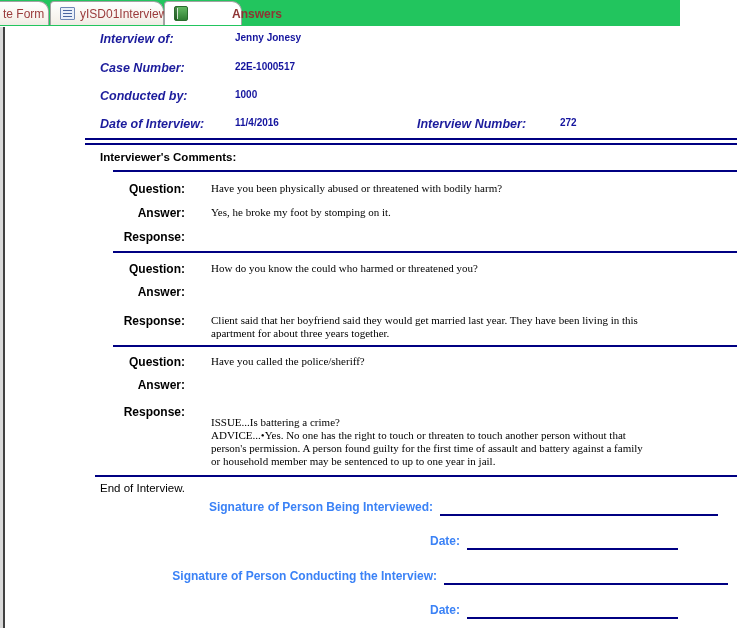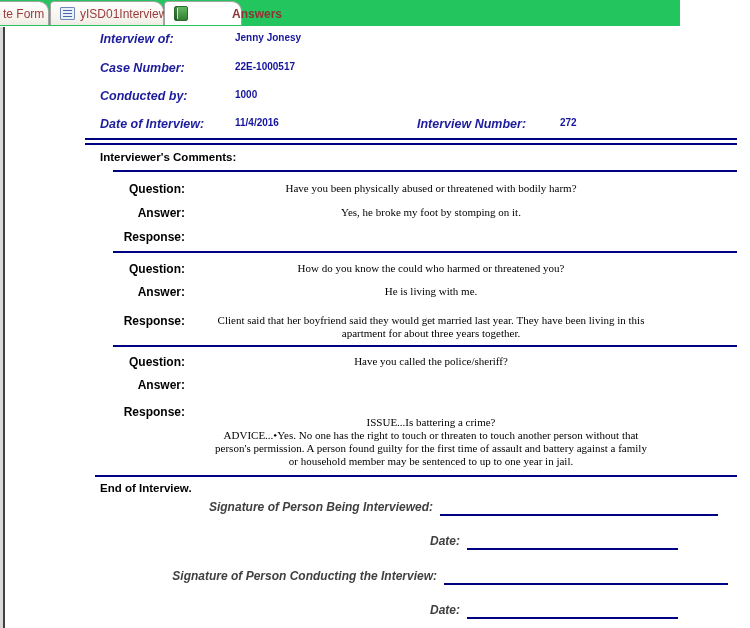--- a/index.html
+++ b/index.html
@@ -38,41 +38,41 @@
   
   .hlbl{position:absolute;left:100px;color:#1c1c9c;font-weight:700;font-style:italic;
         font-size:12.5px;white-space:nowrap;}
   .hval{position:absolute;left:235px;color:#14149e;font-weight:700;font-size:10px;white-space:nowrap;}
   .y1{top:32px}.y2{top:61px}.y3{top:89px}.y4{top:117px}
   .inum-lbl{left:417px}.inum-val{left:560px}
 
   .dblrule{position:absolute;left:85px;top:138px;width:652px;height:7px;box-sizing:border-box;
            border-top:2px solid #000082;border-bottom:2px solid #000082;}
   .comments{position:absolute;left:100px;top:151px;font-weight:700;font-size:11.5px;color:#000;text-align:center;}
-  .endlbl{position:absolute;left:100px;top:482px;font-weight:700;font-size:11.5px;color:#000;}
+  .endlbl{position:absolute;left:100px;top:482px;font-weight:400;font-size:11.5px;color:#000;}
 
   .rule{position:absolute;height:2px;background:#000082;}
   .rule1{left:113px;top:170px;width:624px}
   .rule2{left:113px;top:251px;width:624px}
   .rule3{left:113px;top:345px;width:624px}
   .rule4{left:95px;top:475px;width:642px}
 
   
   .qlbl{position:absolute;left:100px;width:85px;text-align:right;font-weight:700;
         font-size:12px;color:#000;white-space:nowrap;}
   .qtxt{position:absolute;left:211px;width:440px;font-family:"Liberation Serif",serif;
-        font-size:11px;line-height:13px;color:#000;text-align:center;}
+        font-size:11px;line-height:13px;color:#000;}
   .s1q{top:182px}.s1a{top:206px}.s1r{top:230px}
   .s2q{top:262px}.s2a{top:285px}.s2r{top:314px}
   .s3q{top:355px}.s3a{top:378px}.s3r{top:405px}
   .issue{top:416px}.advice{top:429px}
 
   
-  .siglbl{position:absolute;left:100px;text-align:right;color:#404040;font-weight:700;
-          font-style:italic;font-size:12px;white-space:nowrap;}
+  .siglbl{position:absolute;left:100px;text-align:right;color:#3b82f6;font-weight:700;
+          font-size:12px;white-space:nowrap;}
   .sig1{top:500px;width:333px}
   .date1{top:534px;width:360px}
   .sig2{top:569px;width:337px}
   .date2{top:603px;width:360px}
   .uline{position:absolute;height:2px;background:#000082;}
   .ul-sig1{left:440px;top:514px;width:278px}
   .ul-date1{left:467px;top:548px;width:211px}
   .ul-sig2{left:444px;top:583px;width:284px}
   .ul-date2{left:467px;top:617px;width:211px}
 </style>
@@ -119,21 +119,20 @@
   <span class="qlbl s1q">Question:</span>
   <div class="qtxt s1q">Have you been physically abused or threatened with bodily harm?</div>
   <span class="qlbl s1a">Answer:</span>
   <div class="qtxt s1a">Yes, he broke my foot by stomping on it.</div>
   <span class="qlbl s1r">Response:</span>
   <div class="rule rule2"></div>
 
   <span class="qlbl s2q">Question:</span>
   <div class="qtxt s2q">How do you know the could who harmed or threatened you?</div>
   <span class="qlbl s2a">Answer:</span>
-  <div class="qtxt s2a">He is living with me.</div>
   <span class="qlbl s2r">Response:</span>
   <div class="qtxt s2r">Client said that her boyfriend said they would get married last year. They have been living in this apartment for about three years together.</div>
   <div class="rule rule3"></div>
 
   <span class="qlbl s3q">Question:</span>
   <div class="qtxt s3q">Have you called the police/sheriff?</div>
   <span class="qlbl s3a">Answer:</span>
   <span class="qlbl s3r">Response:</span>
   <div class="qtxt advice">ADVICE...•Yes.  No one has the right to touch or threaten to touch another person without that person's permission.  A person found guilty for the first time of assault and battery against a family or household member may be sentenced to up to one year in jail.</div>
   <div class="qtxt issue">ISSUE...Is battering a crime?</div>

